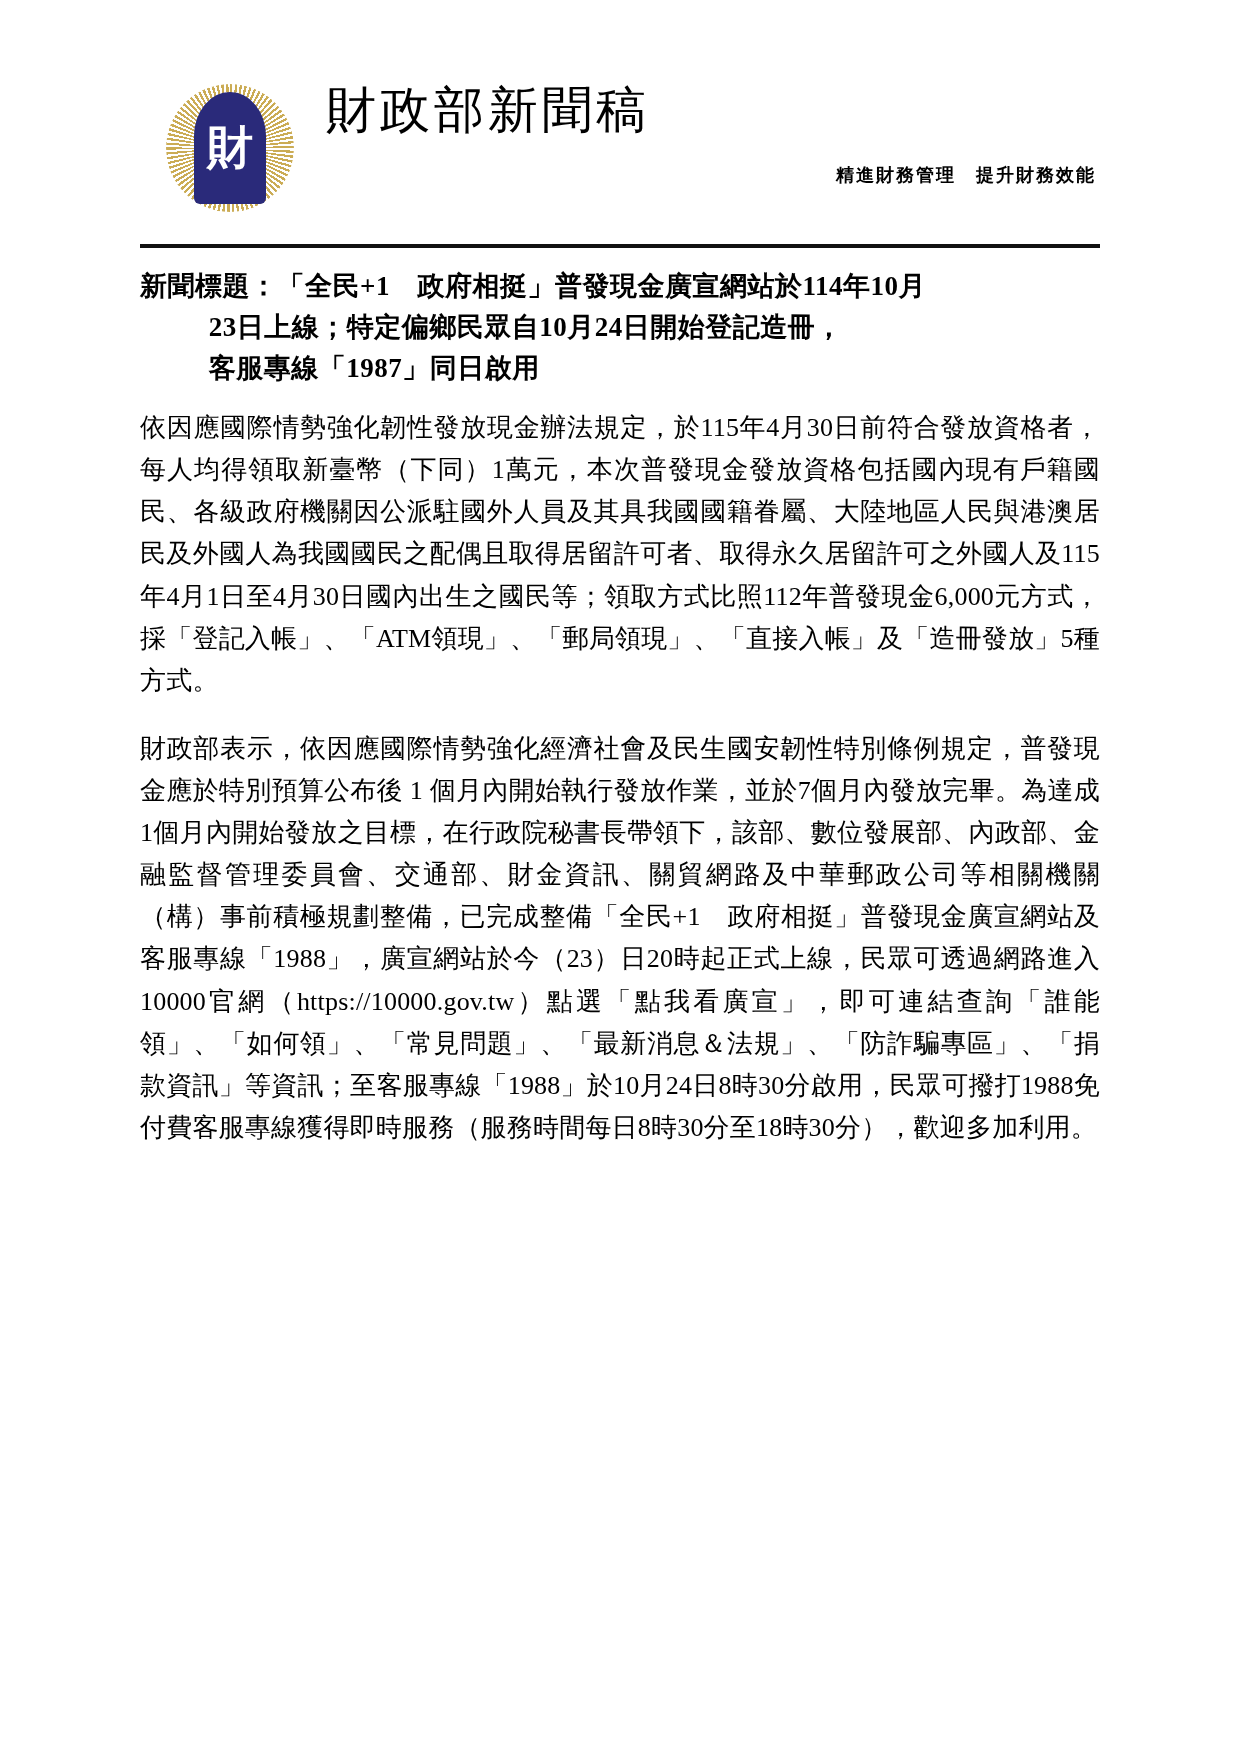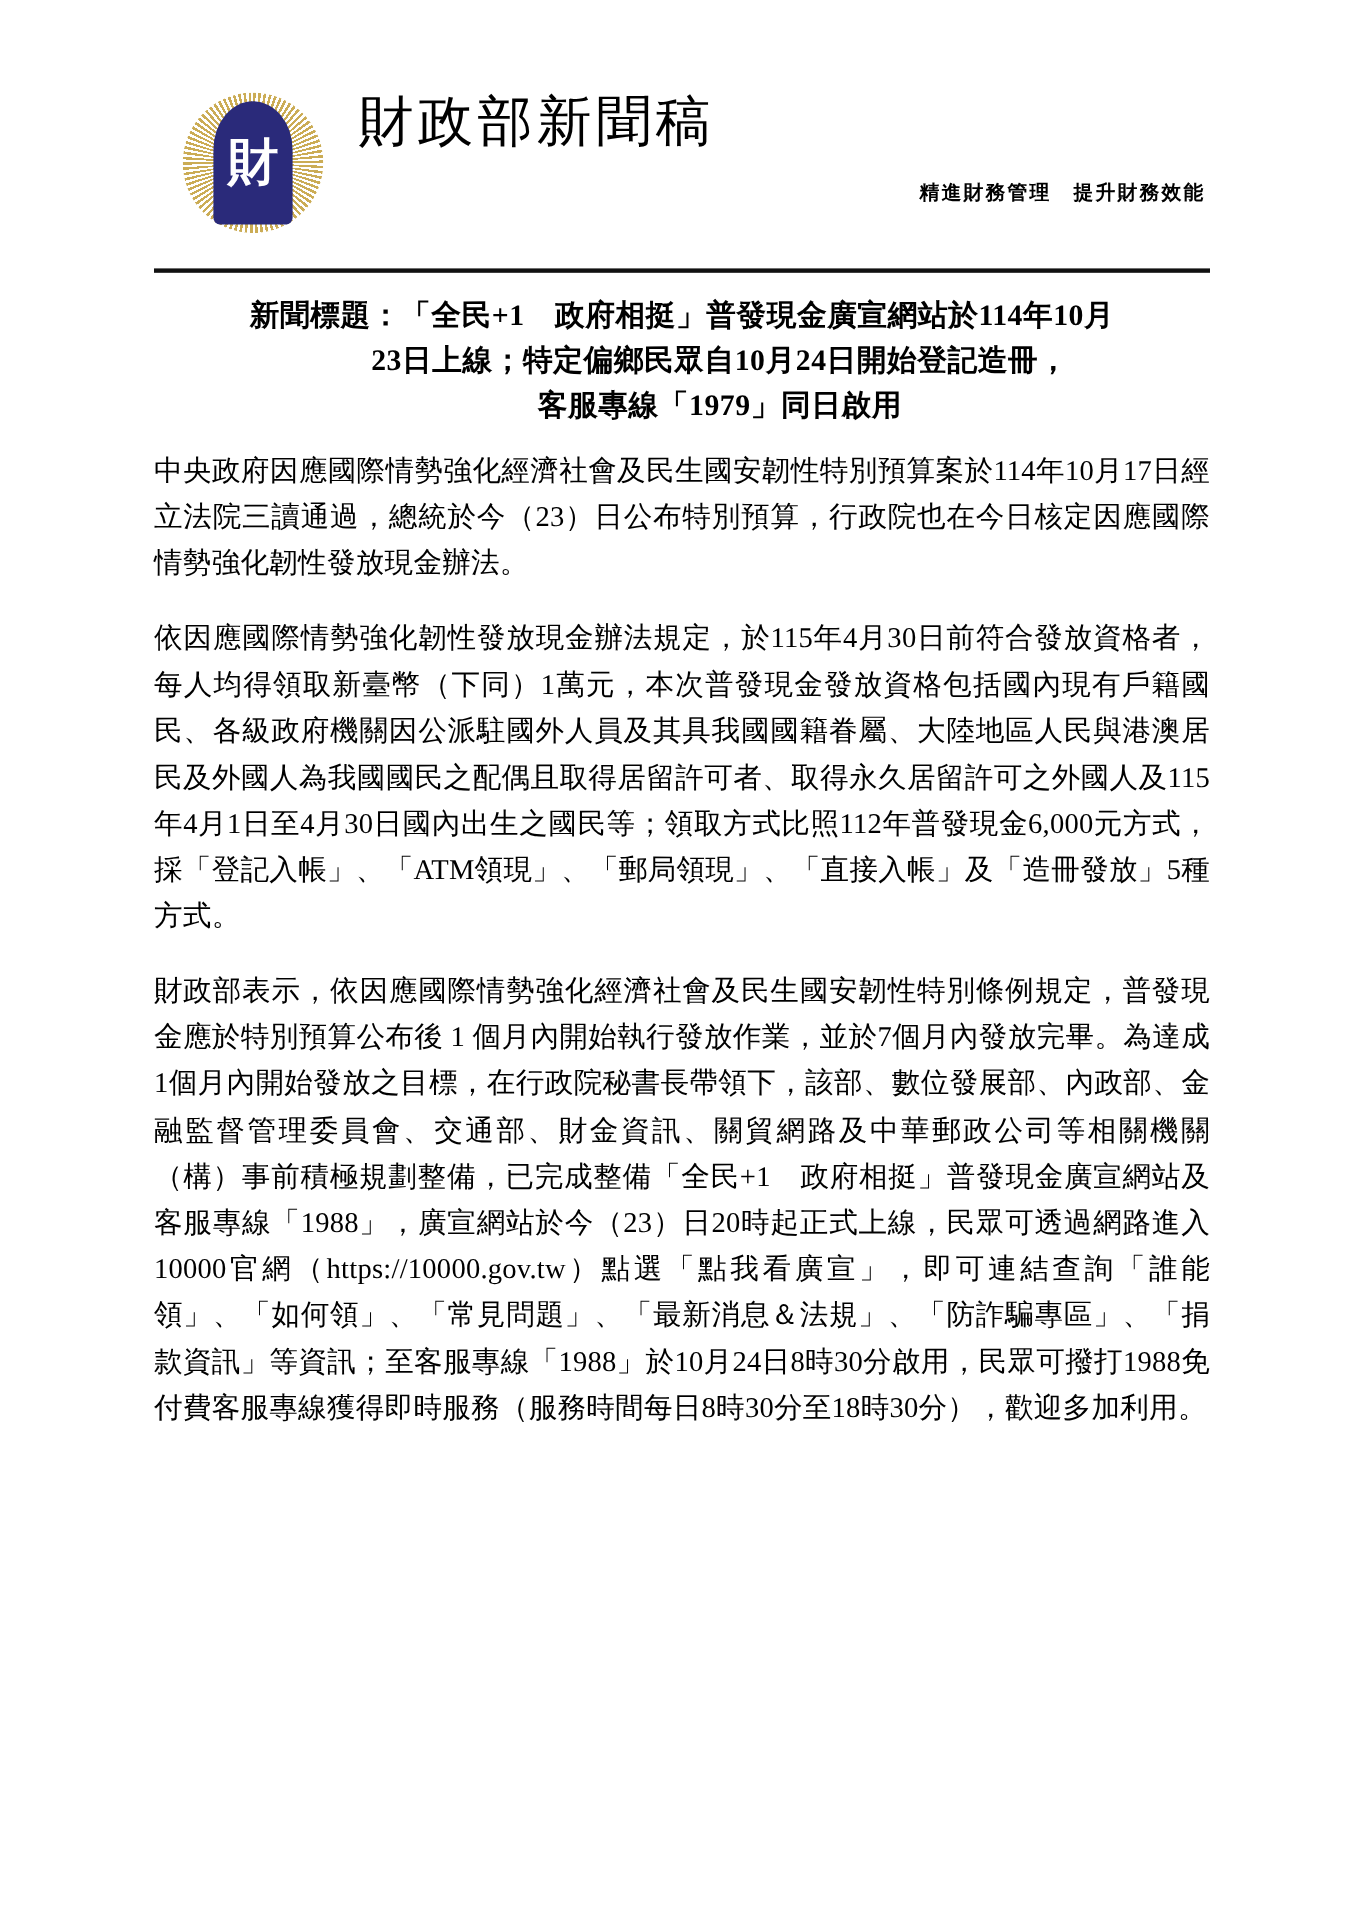--- a/index.html
+++ b/index.html
@@ -112,21 +112,20 @@
     line-height: 1.52;
     font-weight: 700;
     letter-spacing: 0.5px;
   }
   .headline .hl-label {
     font-weight: 700;
   }
   .headline-line {
     display: block;
     white-space: nowrap;
-    text-align: center;
   }
   .headline-line.indent {
     text-indent: 2.55em;
   }
 
   
   .para {
     margin-top: 13px;
     font-size: 26px;
     line-height: 1.62;
@@ -152,20 +151,19 @@
       <div class="doc-subtitle">精進財務管理　提升財務效能</div>
     </div>
   </div>
 
   <div class="rule"></div>
 
 
   <div class="headline">
     <span class="headline-line"><span class="hl-label">新聞標題：</span><span>「全民+1　政府相挺」普發現金廣宣網站於114年10月</span></span>
     <span class="headline-line indent">23日上線；特定偏鄉民眾自10月24日開始登記造冊，</span>
-    <span class="headline-line indent">客服專線「1979」同日啟用</span>
+    <span class="headline-line indent">客服專線「1987」同日啟用</span>
   </div>
 
-  <p class="para">中央政府因應國際情勢強化經濟社會及民生國安韌性特別預算案於114年10月17日經立法院三讀通過，總統於今（23）日公布特別預算，行政院也在今日核定因應國際情勢強化韌性發放現金辦法。</p>
   <p class="para">依因應國際情勢強化韌性發放現金辦法規定，於115年4月30日前符合發放資格者，每人均得領取新臺幣（下同）1萬元，本次普發現金發放資格包括國內現有戶籍國民、各級政府機關因公派駐國外人員及其具我國國籍眷屬、大陸地區人民與港澳居民及外國人為我國國民之配偶且取得居留許可者、取得永久居留許可之外國人及115年4月1日至4月30日國內出生之國民等；領取方式比照112年普發現金6,000元方式，採「登記入帳」、「ATM領現」、「郵局領現」、「直接入帳」及「造冊發放」5種方式。</p>
   <p class="para">財政部表示，依因應國際情勢強化經濟社會及民生國安韌性特別條例規定，普發現金應於特別預算公布後 1 個月內開始執行發放作業，並於7個月內發放完畢。為達成1個月內開始發放之目標，在行政院秘書長帶領下，該部、數位發展部、內政部、金融監督管理委員會、交通部、財金資訊、關貿網路及中華郵政公司等相關機關（構）事前積極規劃整備，已完成整備「全民+1　政府相挺」普發現金廣宣網站及客服專線「1988」，廣宣網站於今（23）日20時起正式上線，民眾可透過網路進入10000官網（https://10000.gov.tw）點選「點我看廣宣」，即可連結查詢「誰能領」、「如何領」、「常見問題」、「最新消息＆法規」、「防詐騙專區」、「捐款資訊」等資訊；至客服專線「1988」於10月24日8時30分啟用，民眾可撥打1988免付費客服專線獲得即時服務（服務時間每日8時30分至18時30分），歡迎多加利用。</p>
 
 </div>
 
 </body></html>

